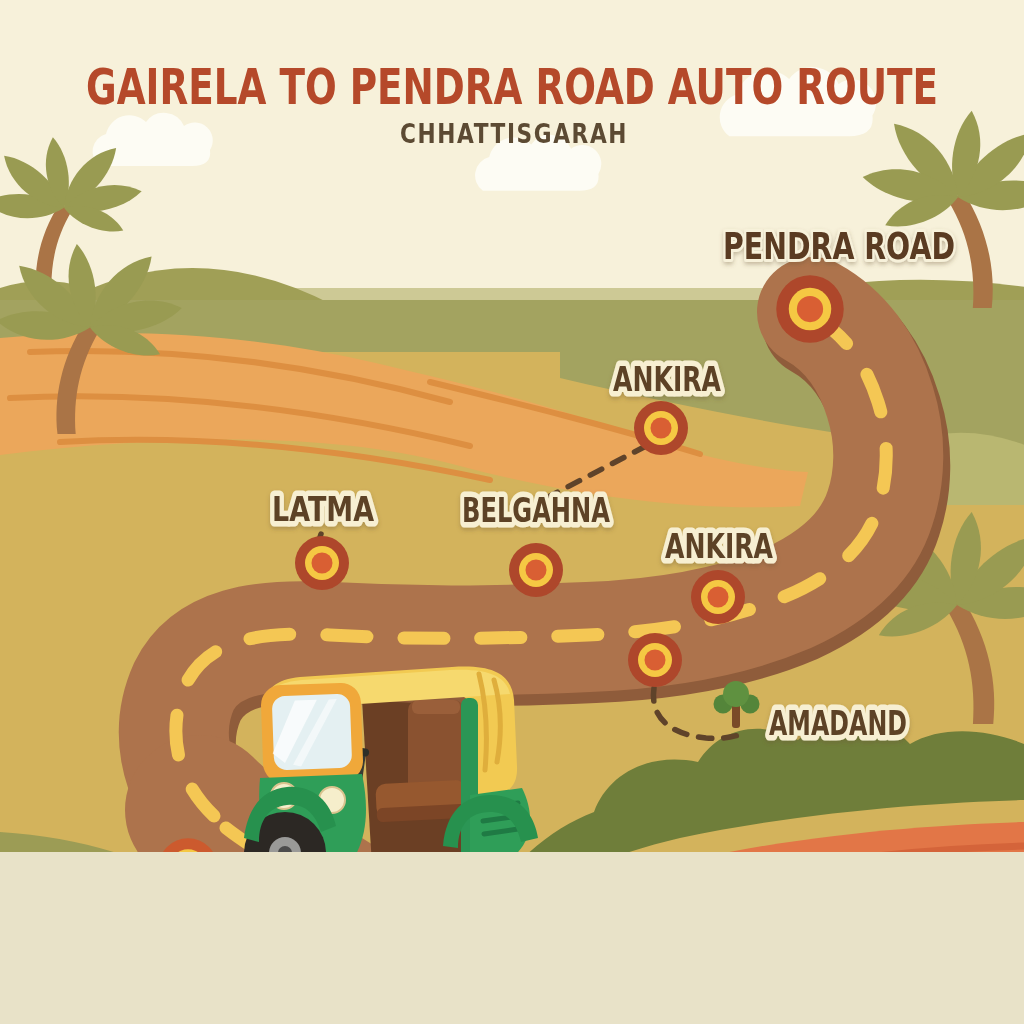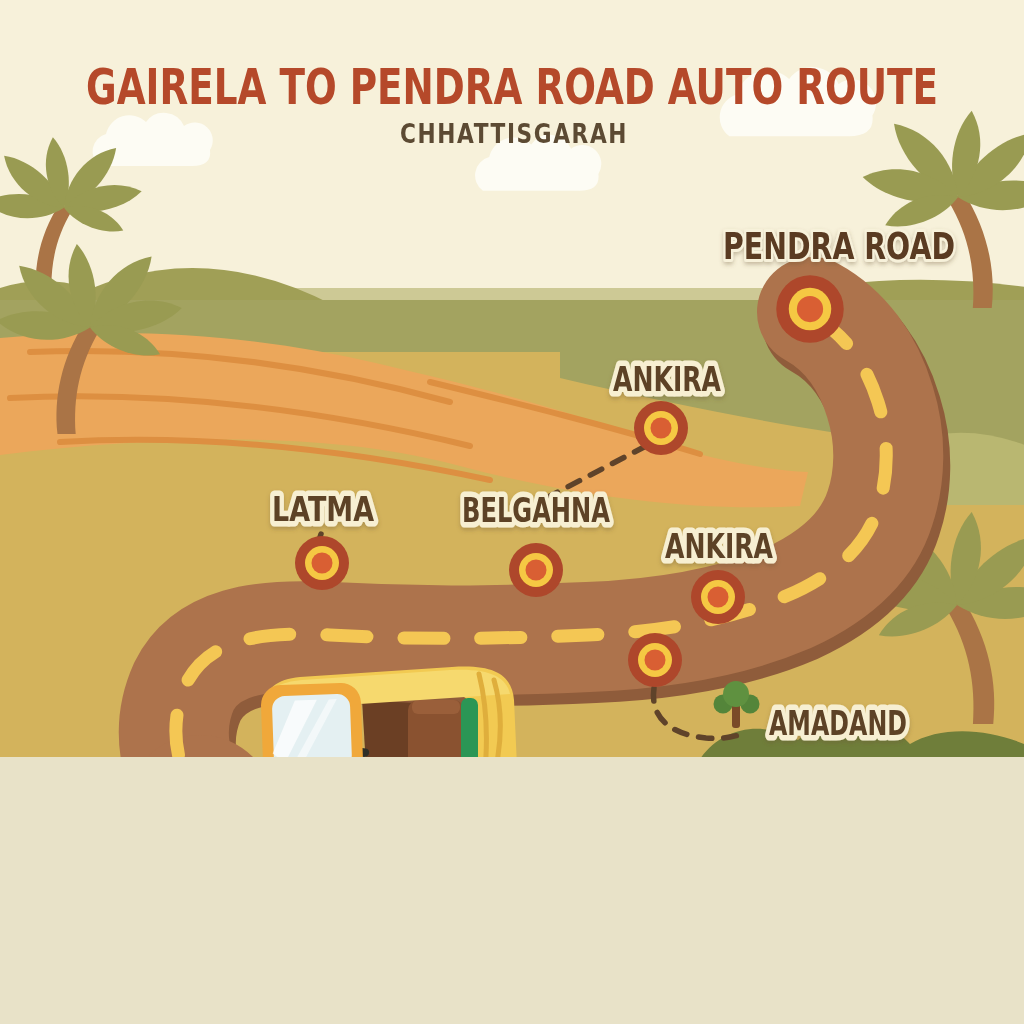--- a/index.html
+++ b/index.html
@@ -1,16 +1,16 @@
 <!DOCTYPE html>
 <html><head>
 <meta charset="utf-8">
 <style>
   html,body{margin:0;padding:0;background:#e8e2c8;}
-  .stage{width:1024px;height:757px;position:relative;overflow:hidden;
+  .stage{width:1024px;height:852px;position:relative;overflow:hidden;
          font-family:"DejaVu Sans","Liberation Sans",sans-serif;}
   svg{display:block;width:1024px;height:1024px;}
   text{font-family:"DejaVu Sans","Liberation Sans",sans-serif;}
   .title-text{font-weight:bold;fill:#b5492a;}
   .subtitle-text{font-weight:bold;fill:#5c4a33;letter-spacing:2px;}
   .sticker{font-weight:bold;fill:#5d4226;stroke:#f7efd2;stroke-width:11px;
            stroke-linejoin:round;paint-order:stroke fill;}
   .plainlbl{font-weight:bold;fill:#5a3a20;stroke:#f7f1da;stroke-width:6px;
            stroke-linejoin:round;paint-order:stroke fill;}
 </style>

